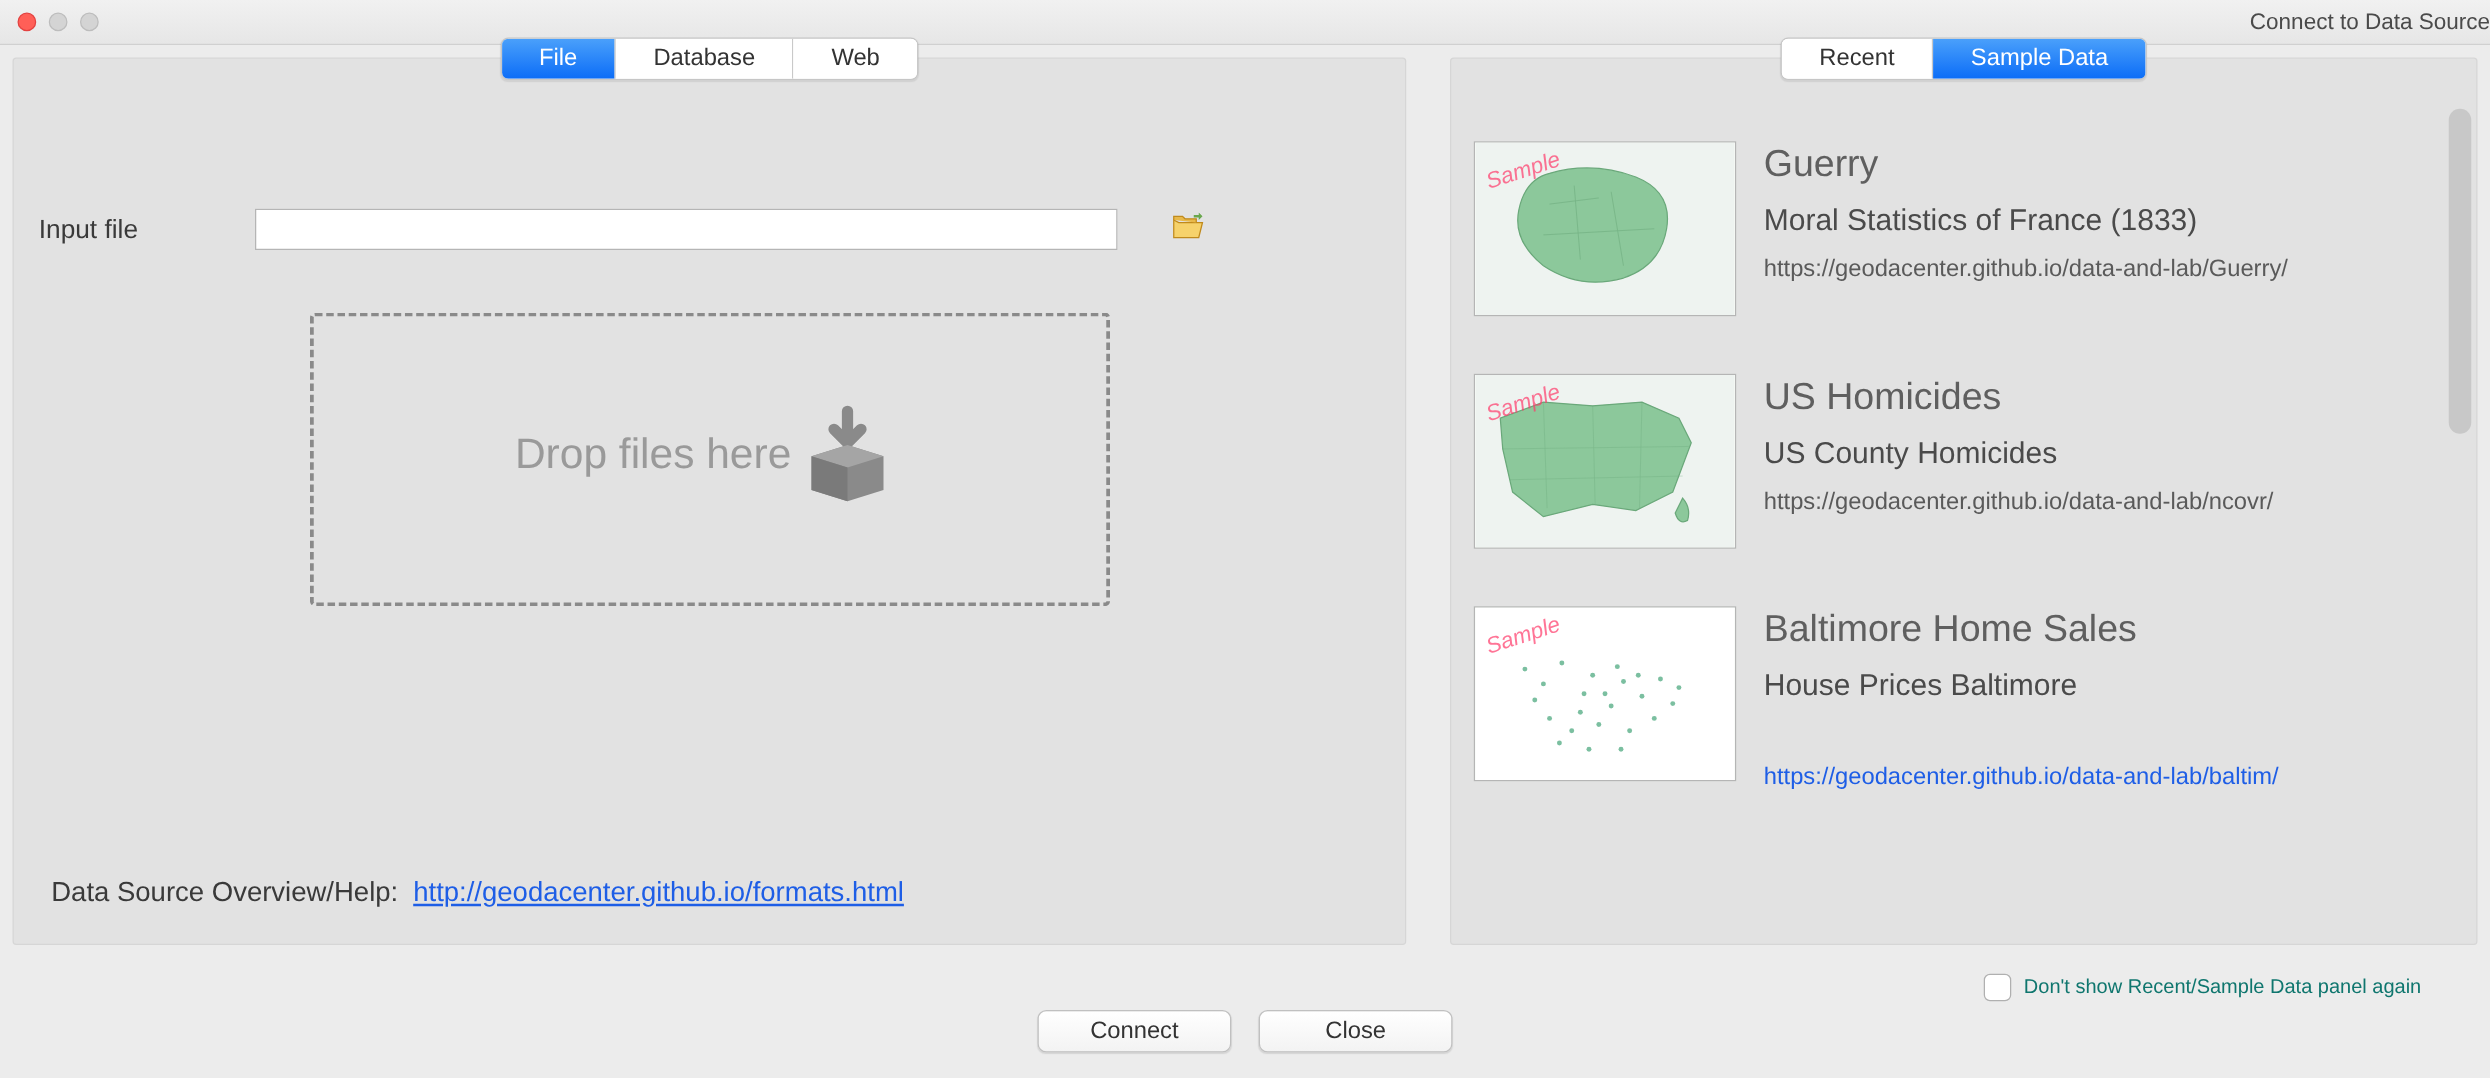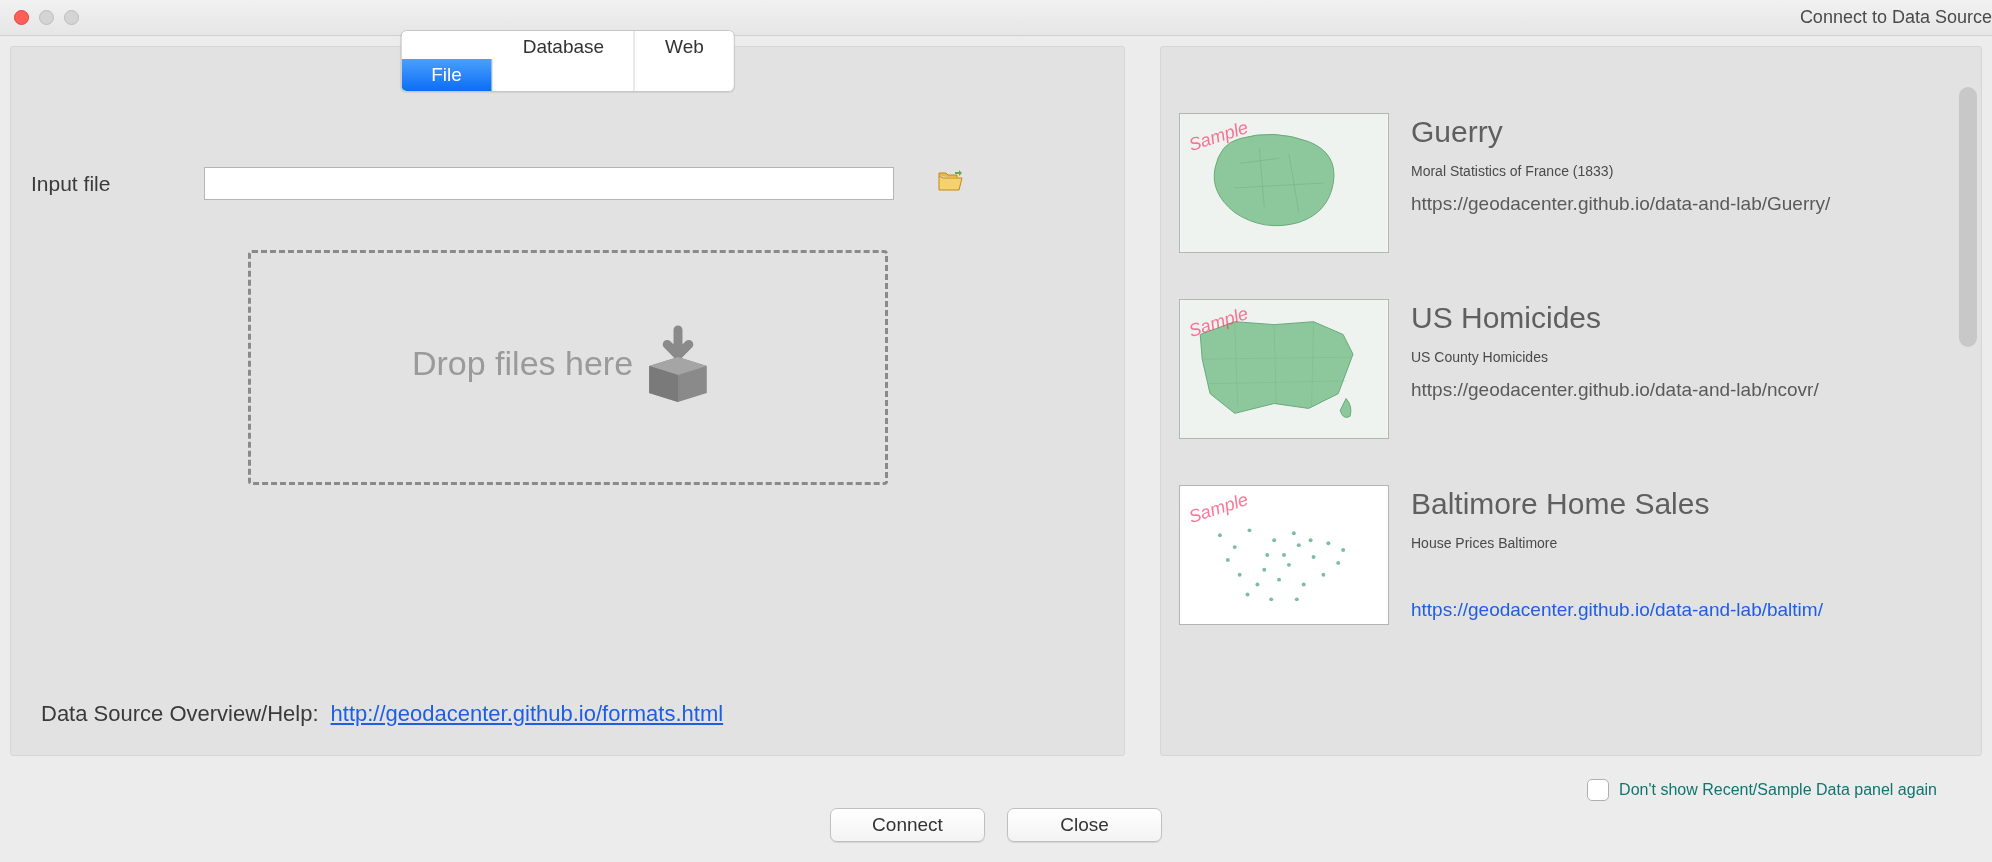--- a/index.html
+++ b/index.html
@@ -60,21 +60,20 @@
       font-size: 19px;
       color: #333;
       background: #fff;
       border-right: 1px solid #c6c6c6;
       cursor: pointer;
     }
     .seg-item:last-child { border-right: none; }
     .seg-item.active {
       background: linear-gradient(#4aa0fb, #0c6df7);
       color: #fff;
-      margin-top: 28px;
     }
     .left-body { padding: 120px 20px 20px 20px; }
     .input-row { display: flex; align-items: center; gap: 43px; }
     .input-label { font-size: 21px; color: #3a3a3a; width: 130px; }
     .text-input {
       flex: 0 0 690px;
       height: 33px;
       border: 1px solid #b5b5b5;
       background: #fff;
       padding: 4px 8px;
@@ -120,21 +119,21 @@
     }
     .thumb svg { width: 100%; height: 100%; }
     .sample-watermark {
       position: absolute; top: 12px; left: 8px;
       transform: rotate(-18deg);
       color: #ff3b6b; opacity: 0.7;
       font-size: 18px; font-style: italic;
     }
     .sample-meta { display: flex; flex-direction: column; gap: 14px; padding-top: 2px; }
     .sample-title { font-size: 30px; color: #5f5f5f; }
-    .sample-desc { font-size: 14px; color: #4a4a4a; }
+    .sample-desc { font-size: 24px; color: #4a4a4a; }
     .sample-url { font-size: 19px; color: #5a5a5a; }
     .sample-url.link { color: #1e5ee6; margin-top: 34px; }
     .fake-scrollbar {
       position: absolute; right: 4px; top: 10px;
       width: 18px; height: 260px;
       background: #c8c8c8; border-radius: 9px;
     }
 
     .footer {
       position: absolute; left: 0; right: 0; bottom: 0;
@@ -205,20 +204,24 @@
         </div>
       </div>
     </div>
     <div class="help-row">
       <span>Data Source Overview/Help:</span>
       <span class="help-link">http://geodacenter.github.io/formats.html</span>
     </div>
   </div>
 
   <div class="panel-right">
+    <div class="seg-control">
+      <div class="seg-item">Recent</div>
+      <div class="seg-item active">Sample Data</div>
+    </div>
     <div class="right-body">
       <div class="sample-list">
 
         <div class="sample-item">
           <div class="thumb">
             <span class="sample-watermark">Sample</span>
             <svg viewBox="0 0 210 140">
               <rect width="210" height="140" fill="#eef3f0"></rect>
               <path d="M60 25 Q40 30 35 55 Q30 80 55 100 Q85 120 120 110 Q150 100 155 70 Q160 40 130 28 Q95 15 60 25 Z" fill="#8cc89b" stroke="#6aa87a" stroke-width="1"></path>
               <path d="M60 50 L100 45 M80 35 L85 95 M55 75 L145 70 M110 40 L120 100" stroke="#6aa87a" stroke-width="0.7" opacity="0.6"></path>

